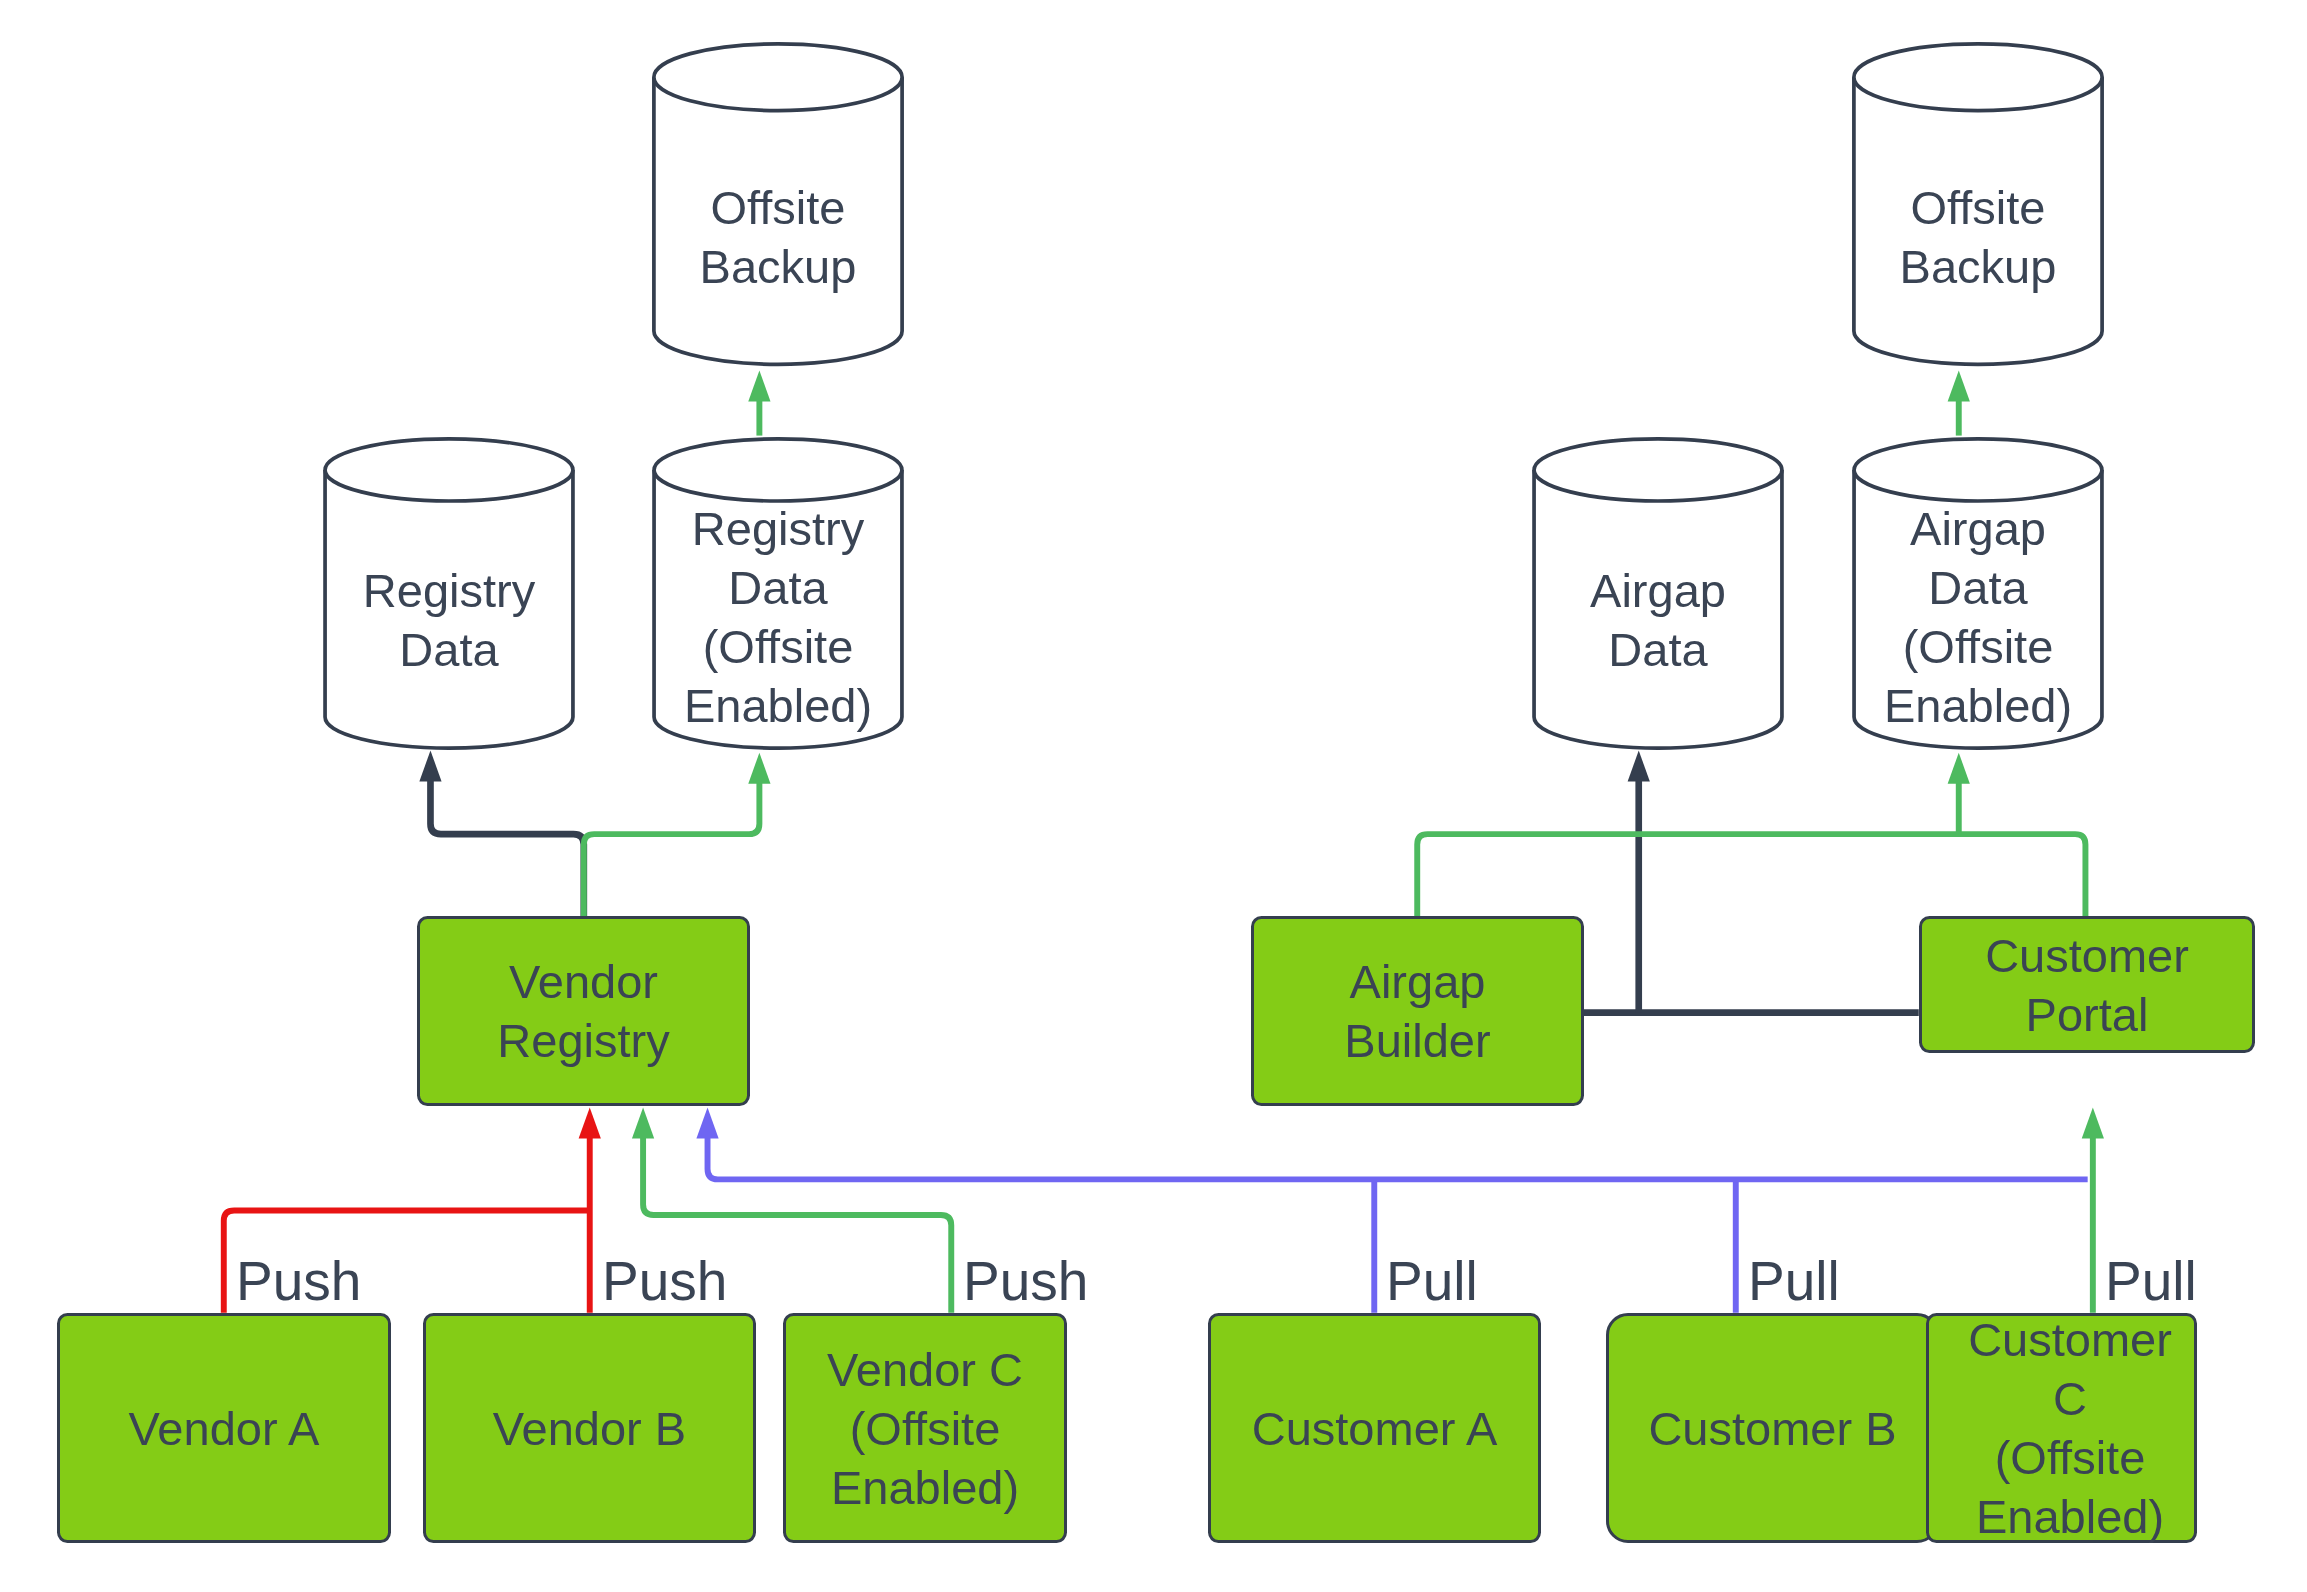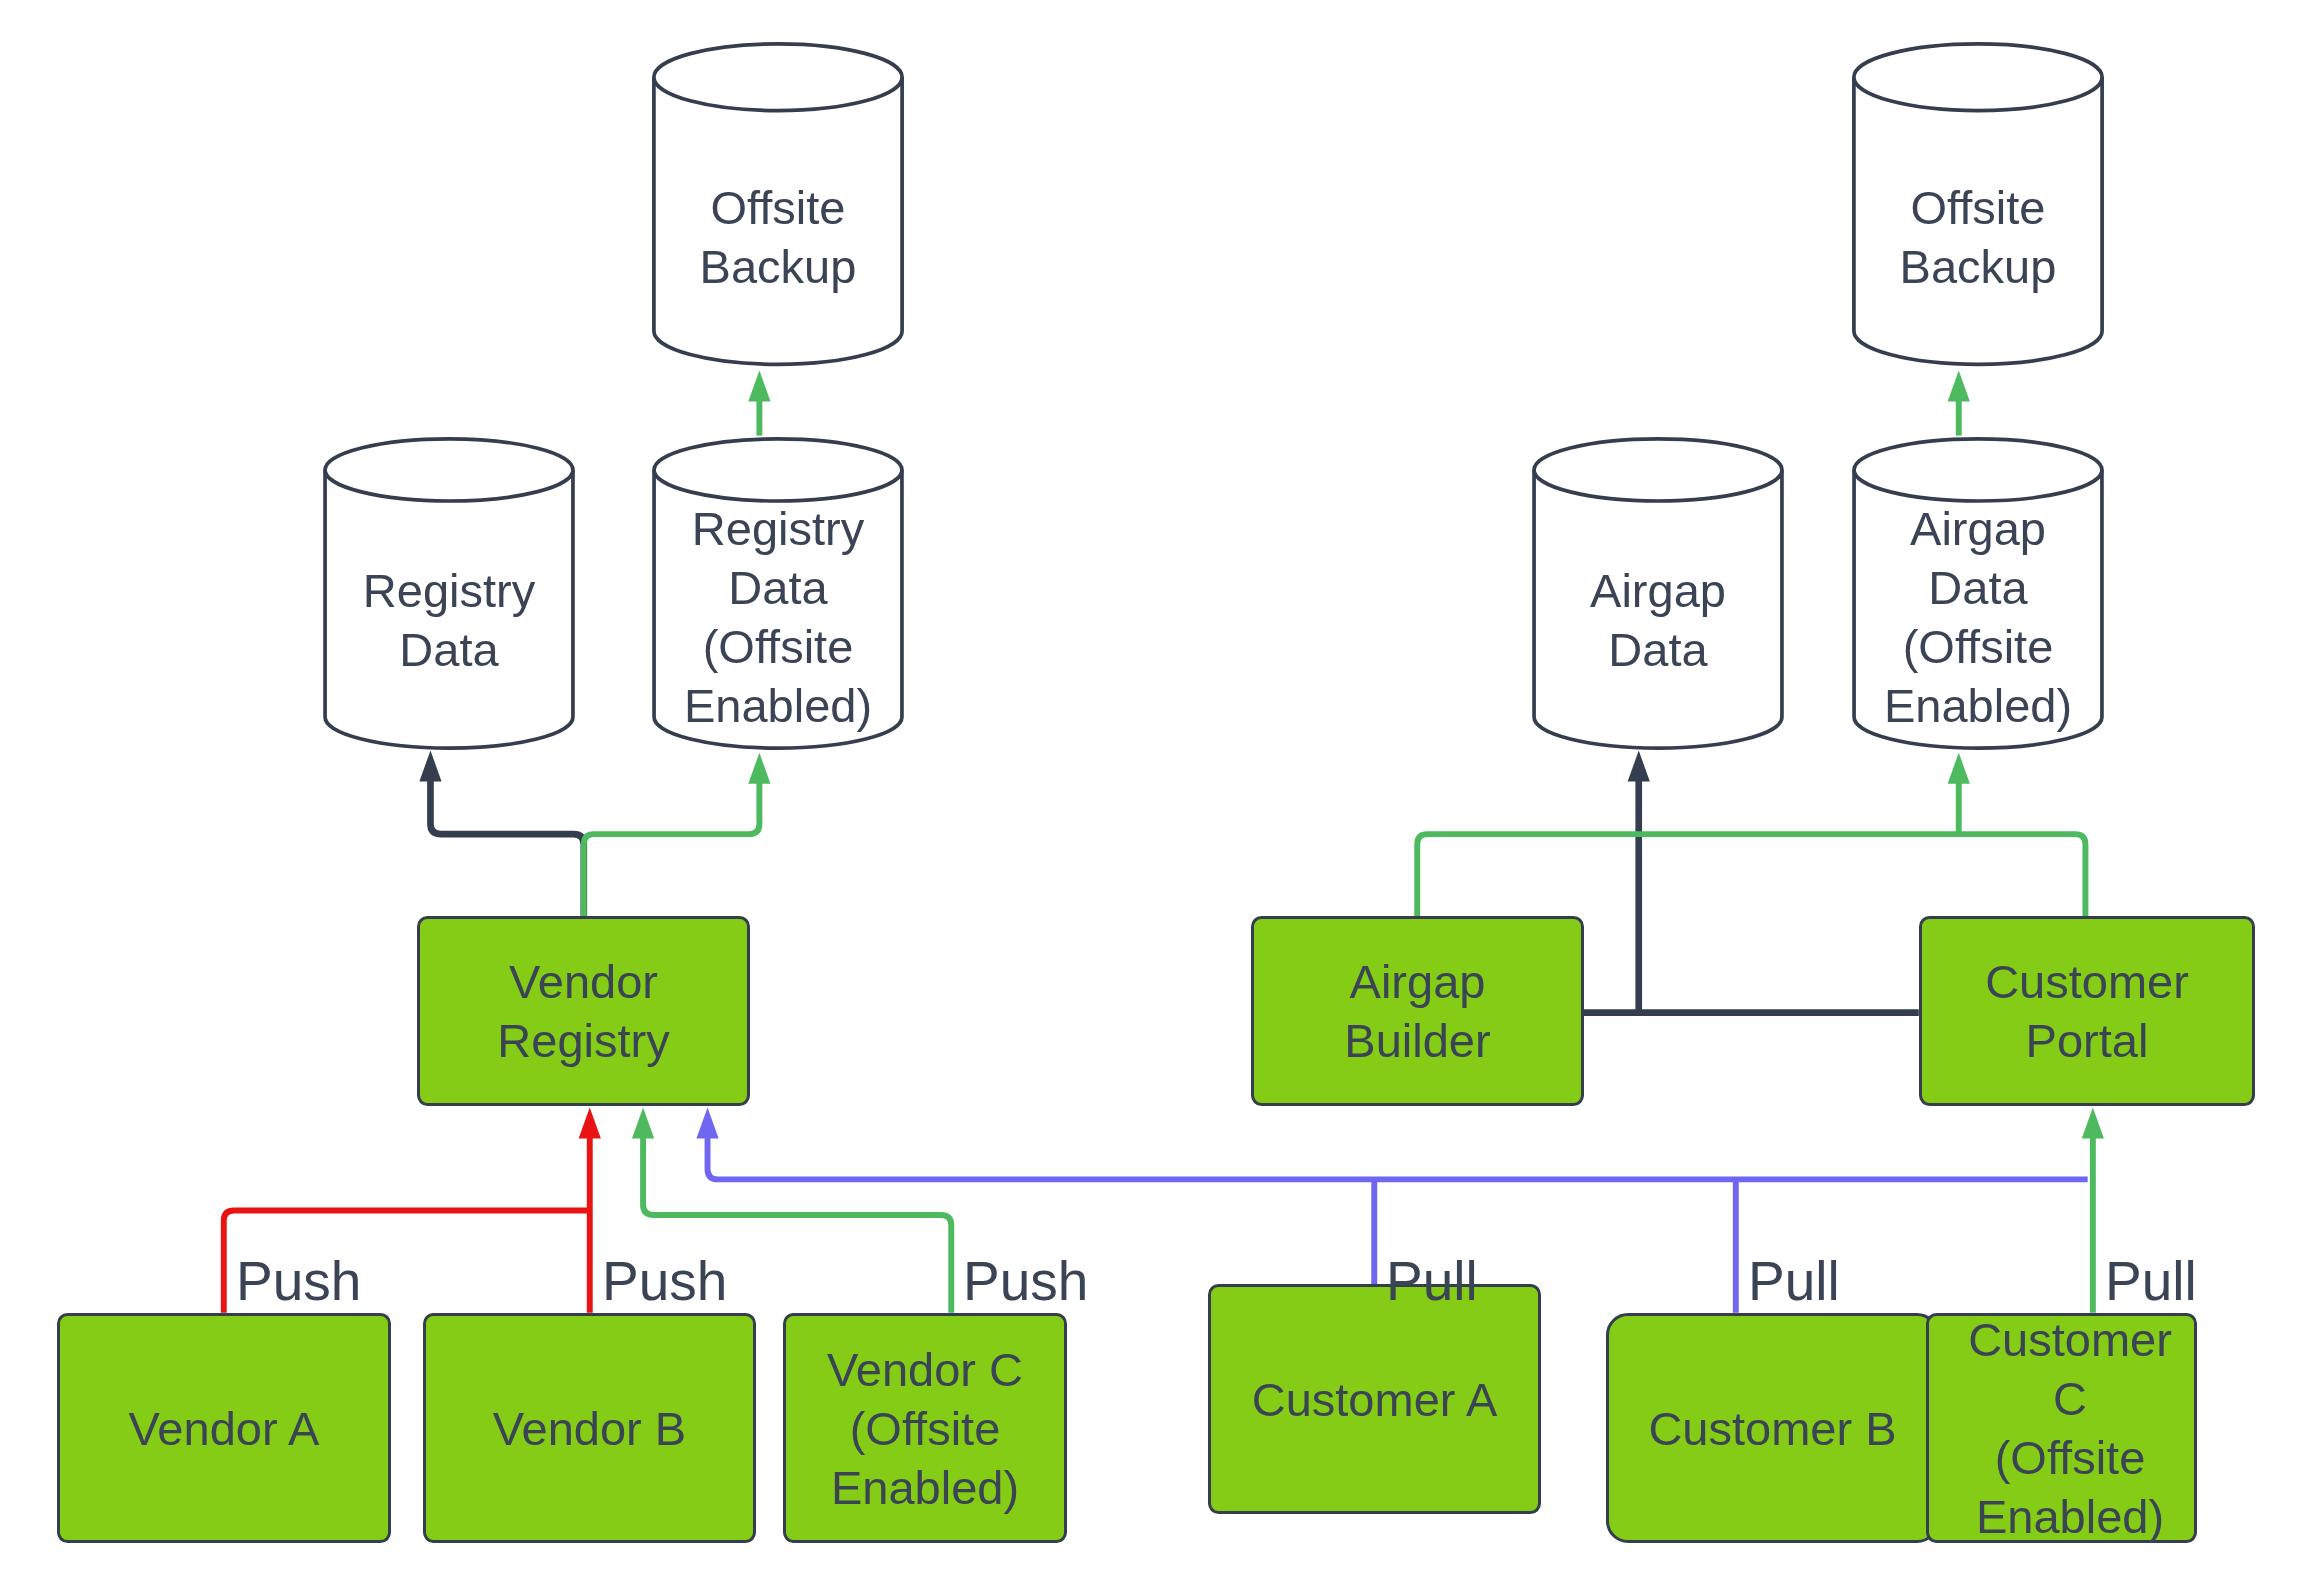--- a/index.html
+++ b/index.html
@@ -129,37 +129,37 @@
   </div>
 
   <div class="node rect-node" style="left:417px;top:916px;width:333px;height:190px;">
     <div class="lbl">Vendor
 Registry</div>
   </div>
   <div class="node rect-node" style="left:1251px;top:916px;width:333px;height:190px;">
     <div class="lbl">Airgap
 Builder</div>
   </div>
-  <div class="node rect-node" style="left:1919px;top:916px;width:336px;height:190px;">
+  <div class="node rect-node" style="left:1919px;top:916px;width:336px;height:137px;">
     <div class="lbl">Customer
 Portal</div>
   </div>
 
   <div class="node rect-node" style="left:57px;top:1313px;width:334px;height:230px;">
     <div class="lbl">Vendor A</div>
   </div>
   <div class="node rect-node" style="left:423px;top:1313px;width:333px;height:230px;">
     <div class="lbl">Vendor B</div>
   </div>
   <div class="node rect-node" style="left:783px;top:1313px;width:284px;height:230px;">
     <div class="lbl">Vendor C
 (Offsite
 Enabled)</div>
   </div>
-  <div class="node rect-node" style="left:1208px;top:1284px;width:333px;height:230px;">
+  <div class="node rect-node" style="left:1208px;top:1313px;width:333px;height:230px;">
     <div class="lbl">Customer A</div>
   </div>
   <div class="node rect-node" style="left:1606px;top:1313px;width:333px;height:230px;border-radius:22px;">
     <div class="lbl">Customer B</div>
   </div>
   <div class="node rect-node" style="left:1926px;top:1313px;width:271px;height:230px;padding-left:17px;">
     <div class="lbl">Customer C
 (Offsite
 Enabled)</div>
   </div>

